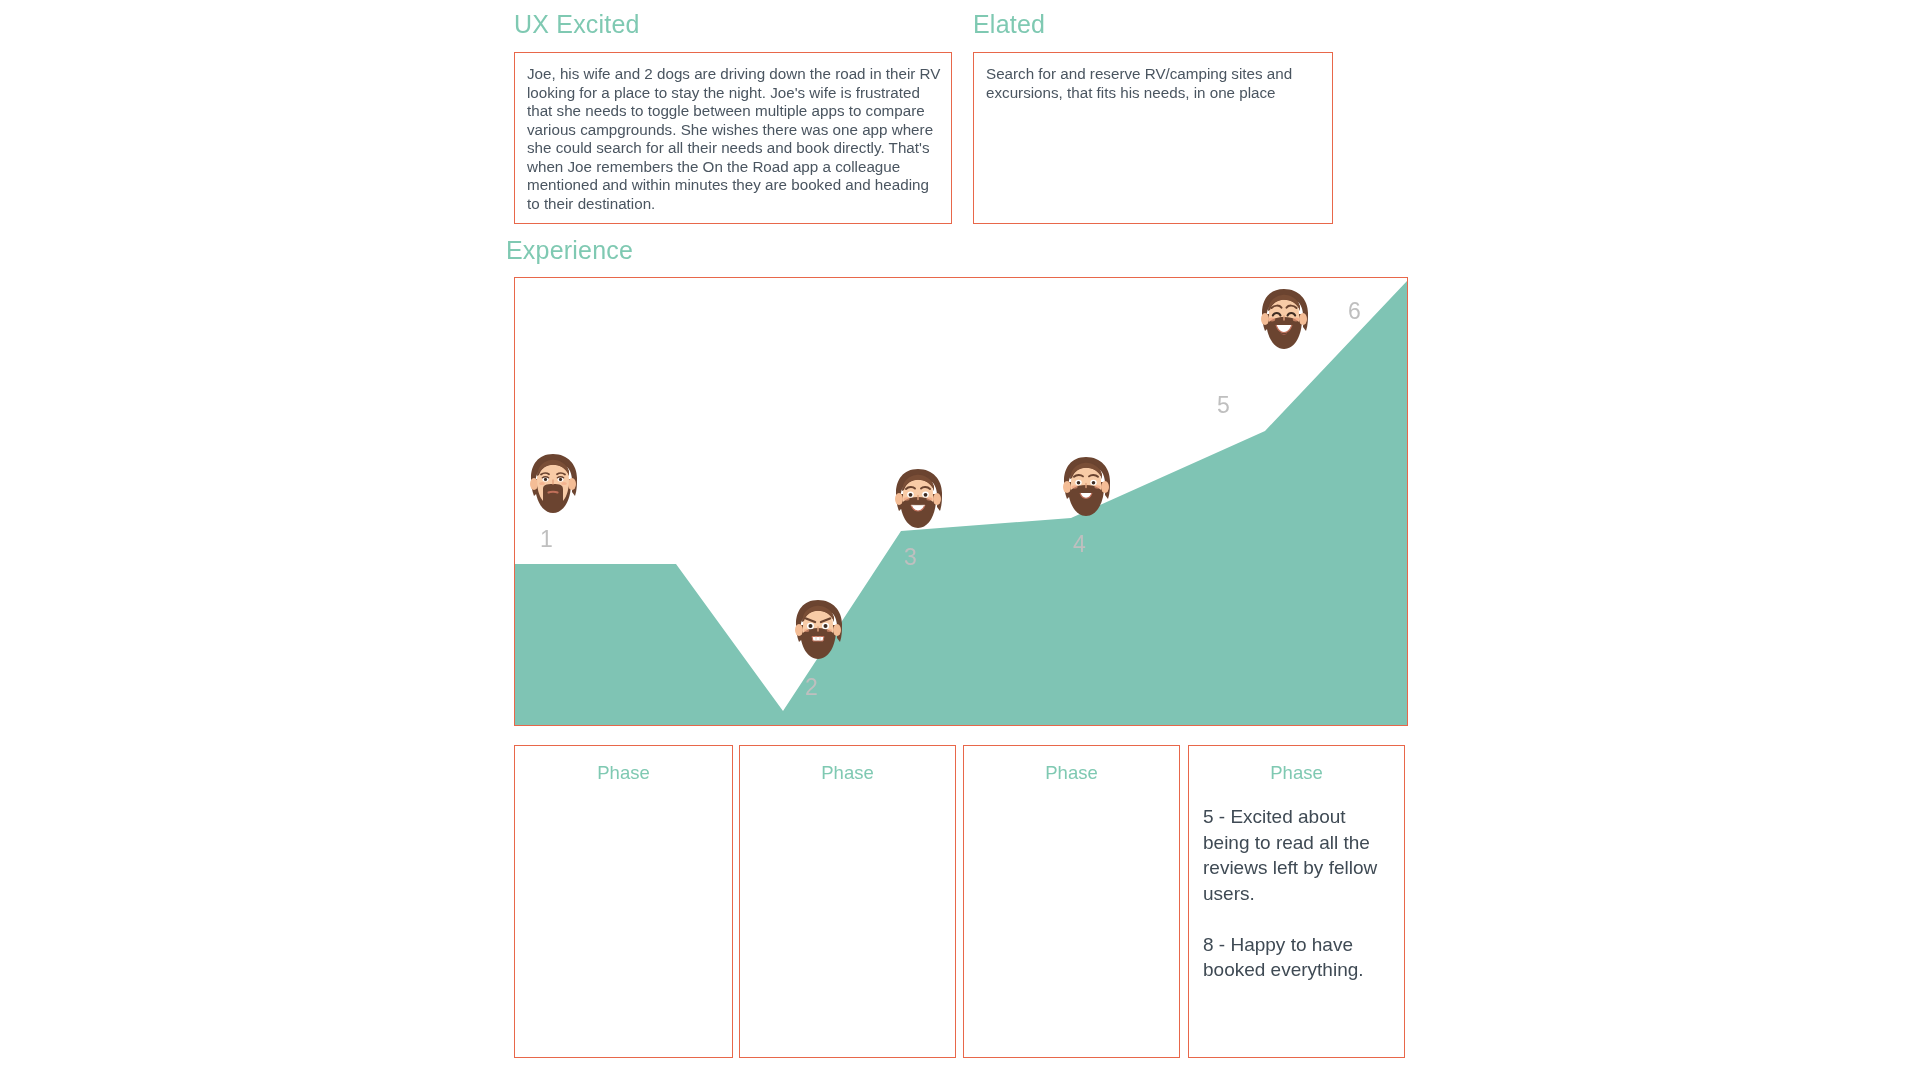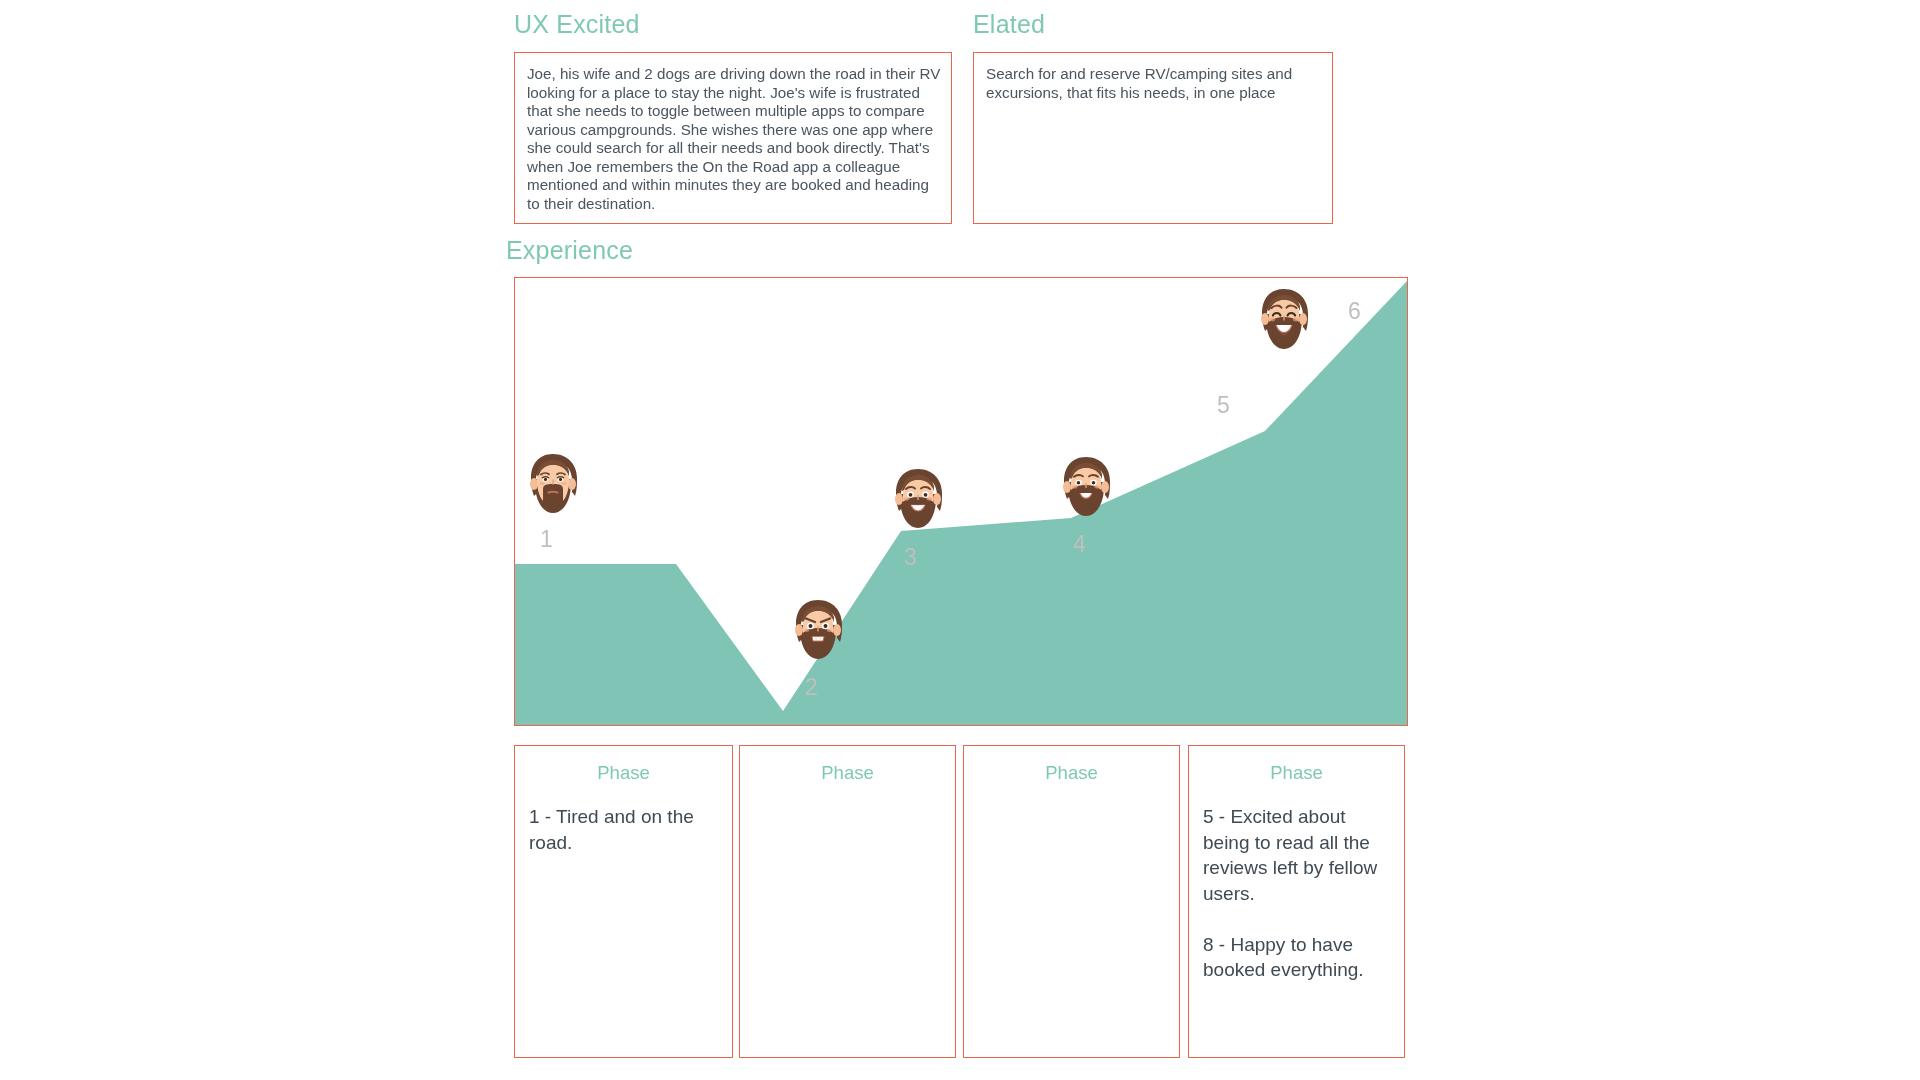--- a/index.html
+++ b/index.html
@@ -279,21 +279,20 @@
         <path d="M23 39 C26.5 49 35.5 49 39 39 Z" fill="#ffffff"></path>
         <path d="M23 39 C26.5 49 35.5 49 39 39" stroke="#C0705A" stroke-width="1.2" fill="none"></path>
         <path d="M26 46.5 C28.5 49 33.5 49 36 46.5 C33.5 48.5 28.5 48.5 26 46.5 Z" fill="#E0736A"></path>
         <path d="M23.5 37.4 C27 35.5 35 35.5 38.5 37.4 C35 38.8 27 38.8 23.5 37.4 Z" fill="#6B4430"></path>
       </svg>
     </div>
   </div>
 
   <div class="phase-card" style="left:514px; width:219px;">
     <div class="phase-title">Phase</div>
-    <div class="phase-body">1 - Tired and on the road.</div>
   </div>
 
   <div class="phase-card" style="left:739px; width:217px;">
     <div class="phase-title">Phase</div>
   </div>
 
   <div class="phase-card" style="left:963px; width:217px;">
     <div class="phase-title">Phase</div>
   </div>
 

